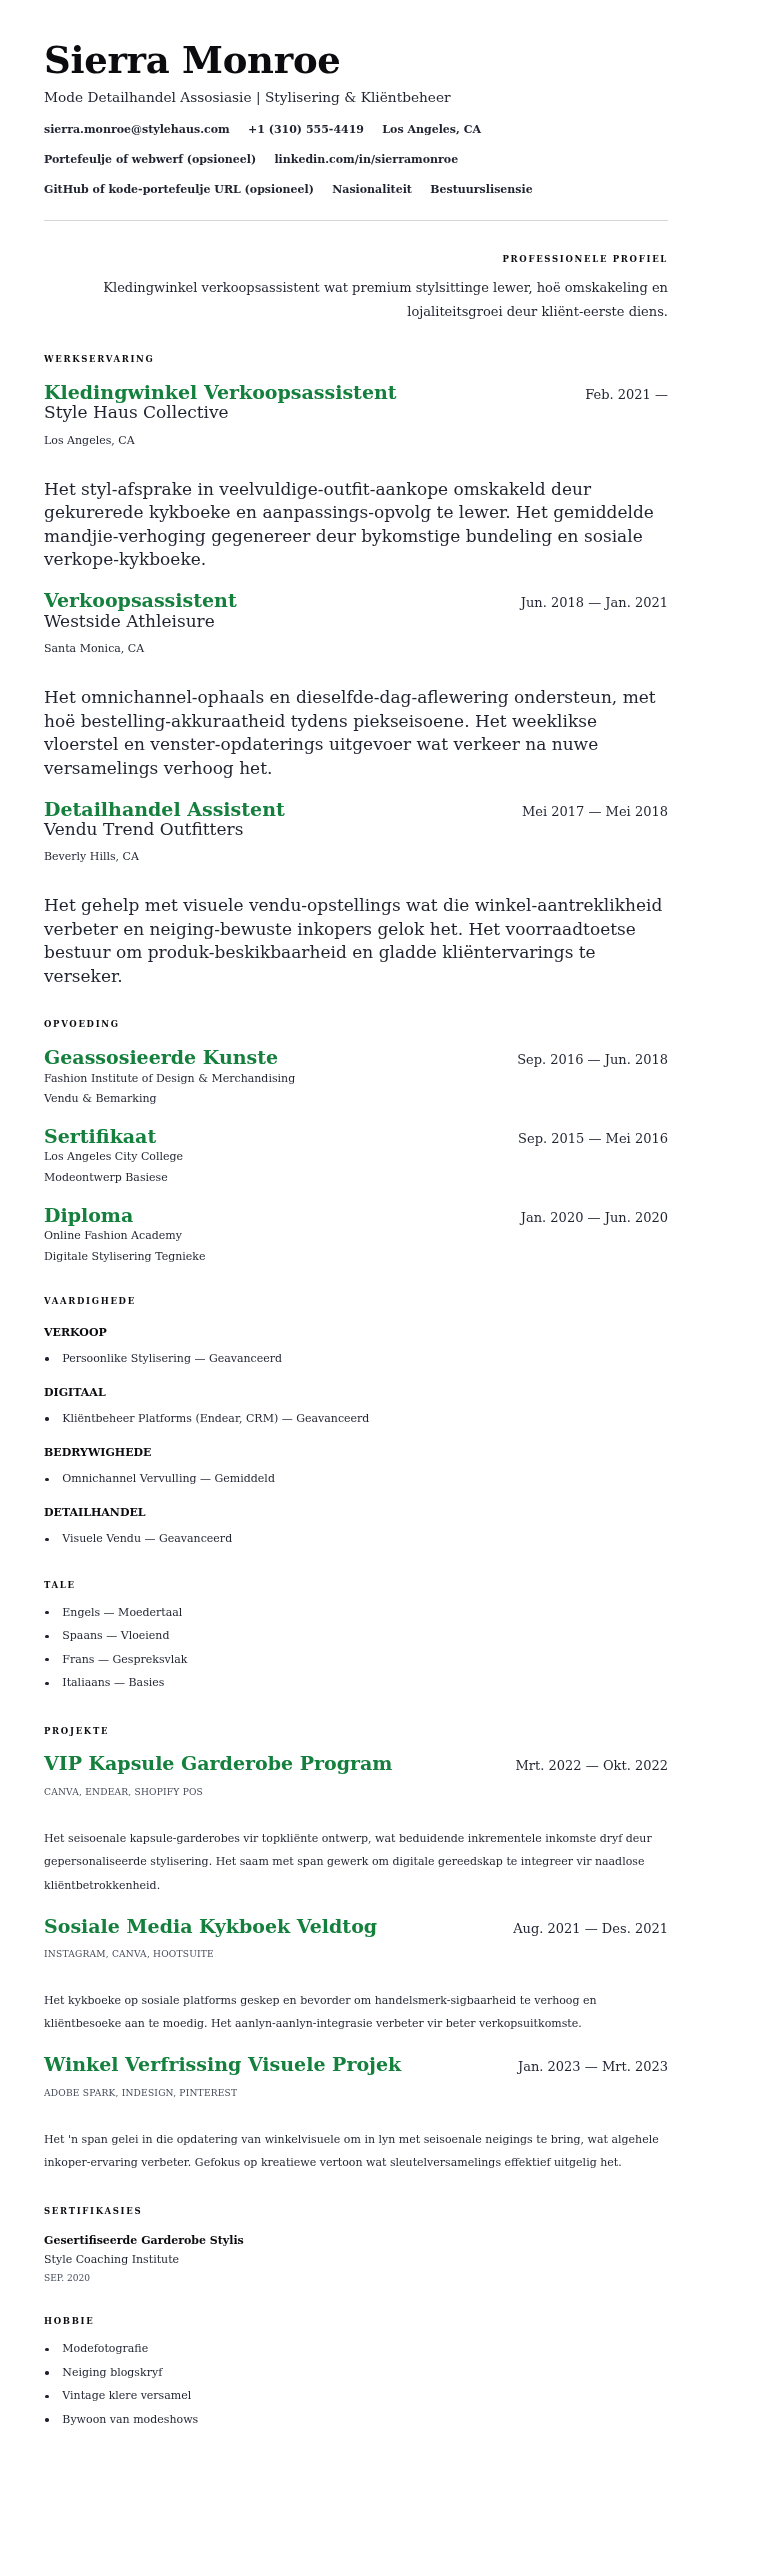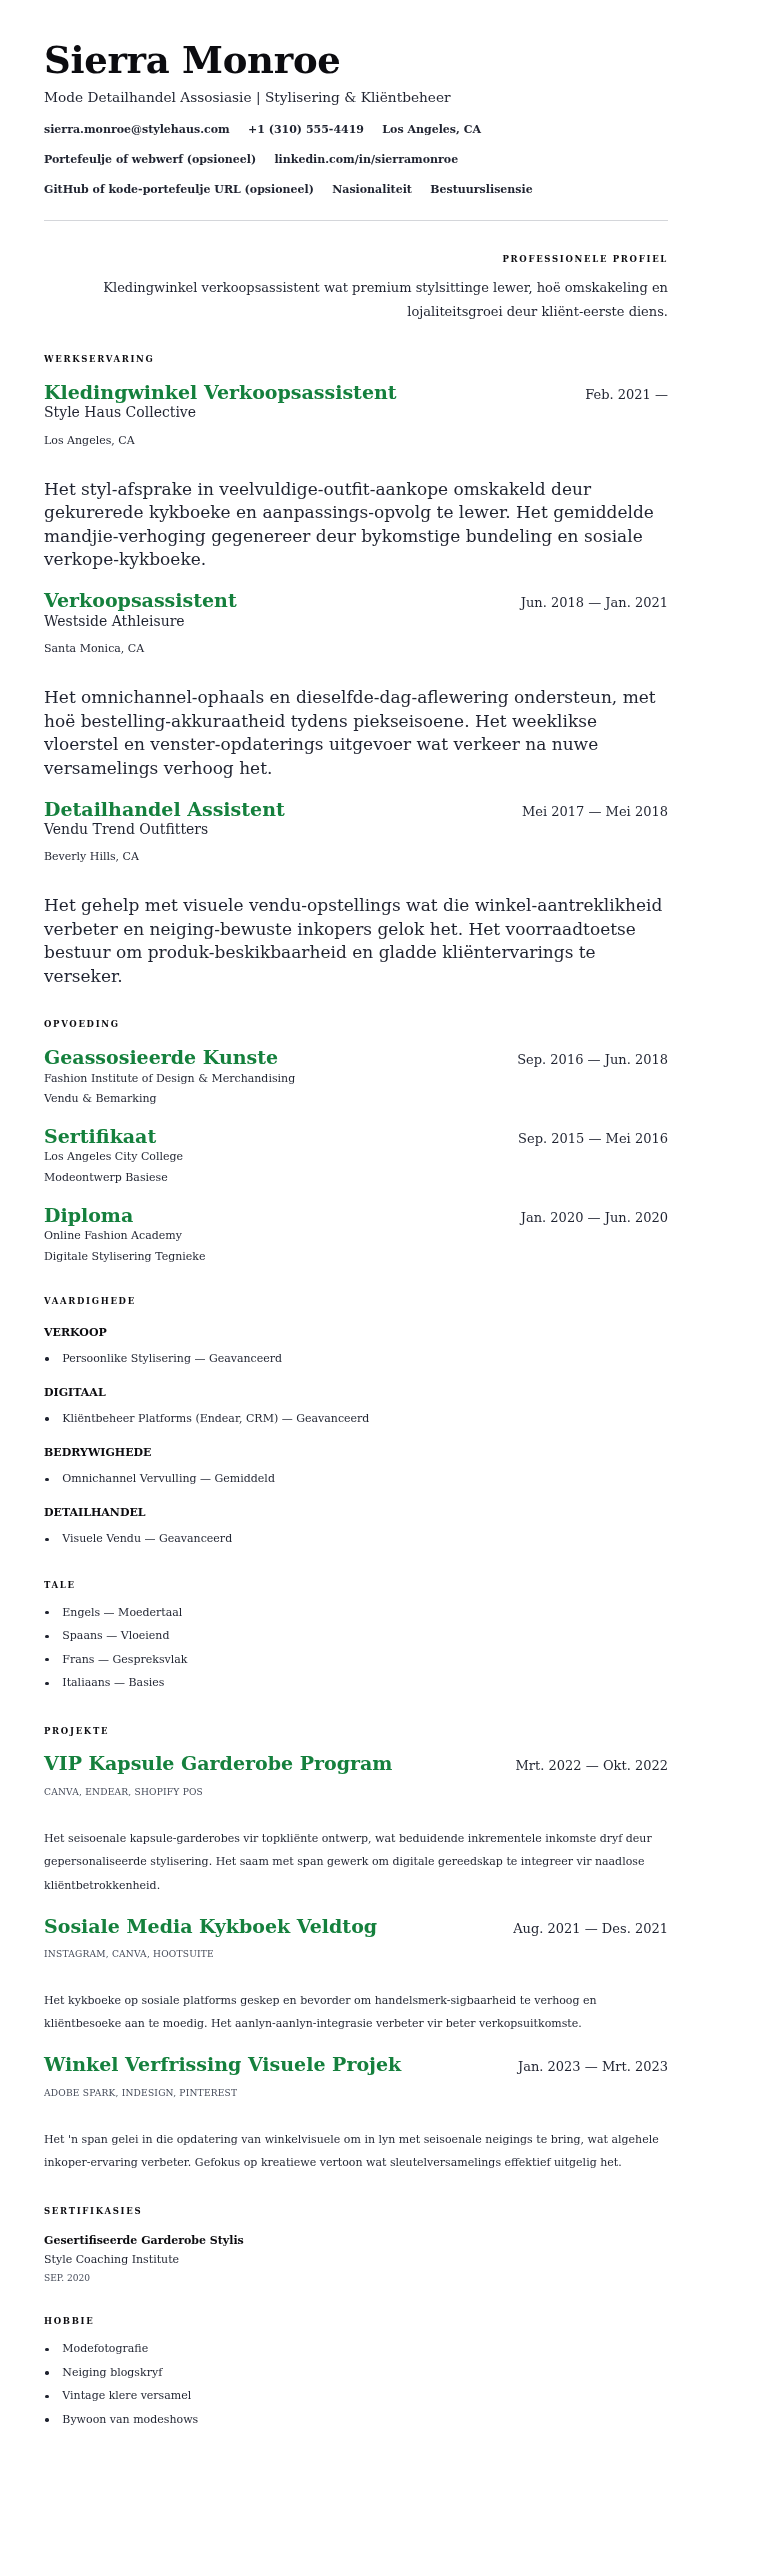--- a/index.html
+++ b/index.html
@@ -73,21 +73,21 @@
       color: #15803d;
       line-height: 18.3px;
     }
     .entry-date {
       font-size: 13px;
       color: #1f2330;
       line-height: 18.3px;
       white-space: nowrap;
     }
     .entry-sub {
-      font-size: 14px;
+      font-size: 17px;
       line-height: 17px;
       color: #1f2330;
     }
     .entry-loc {
       font-size: 11px;
       line-height: 17px;
       margin-top: 10.4px;
       color: #1f2330;
     }
     .entry-desc {

